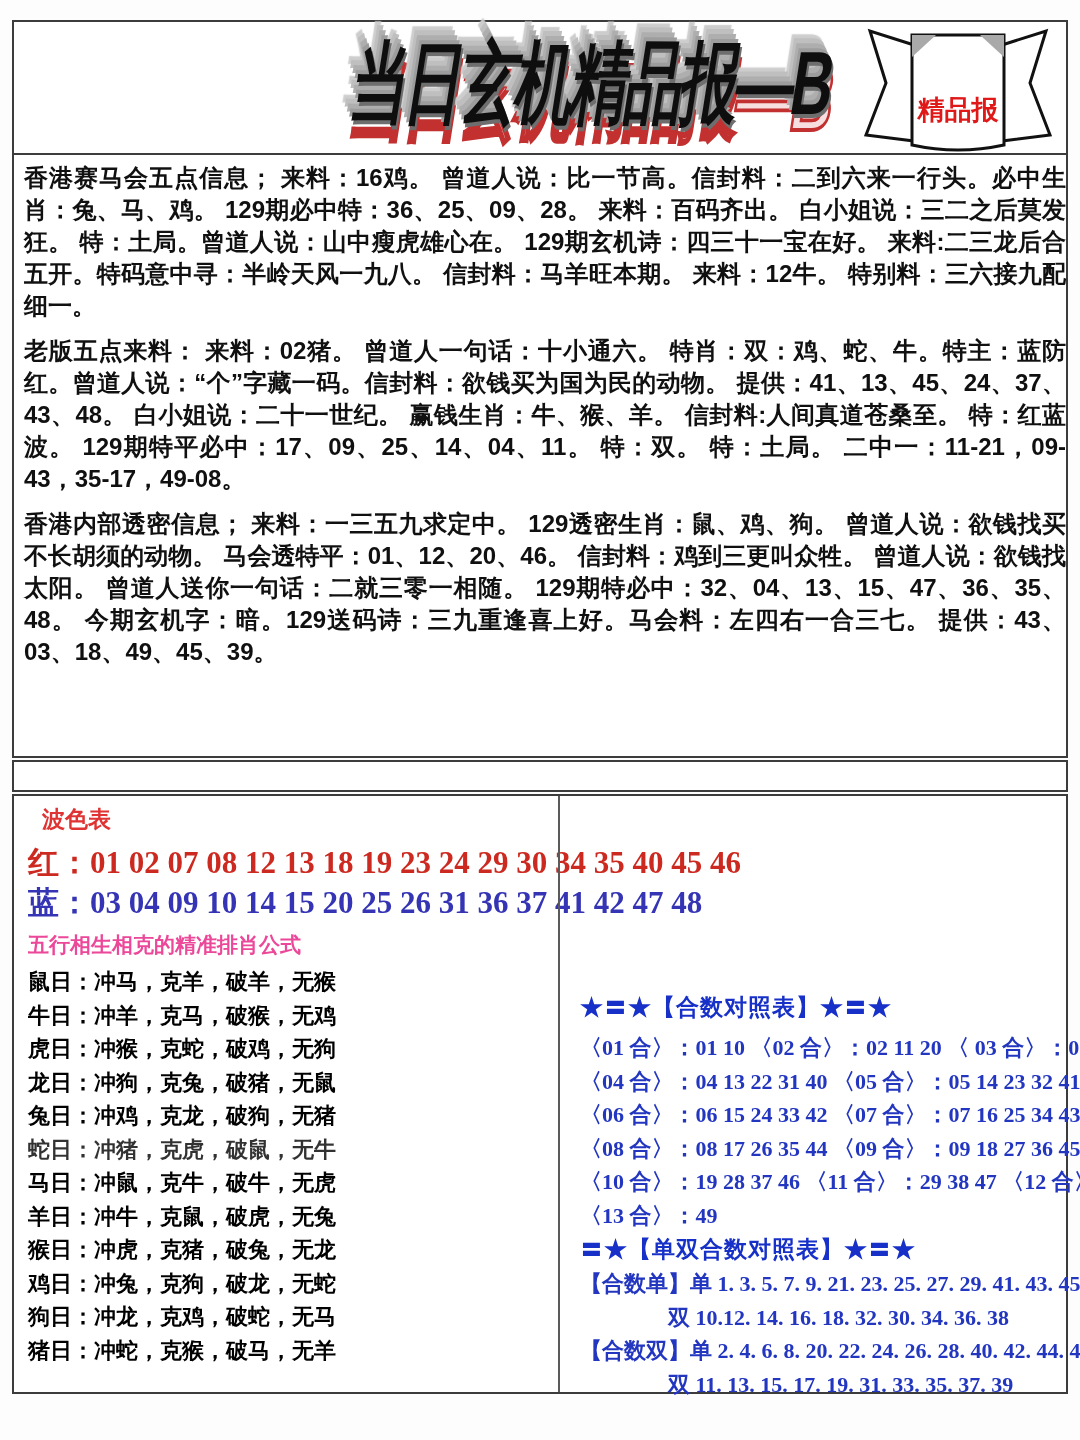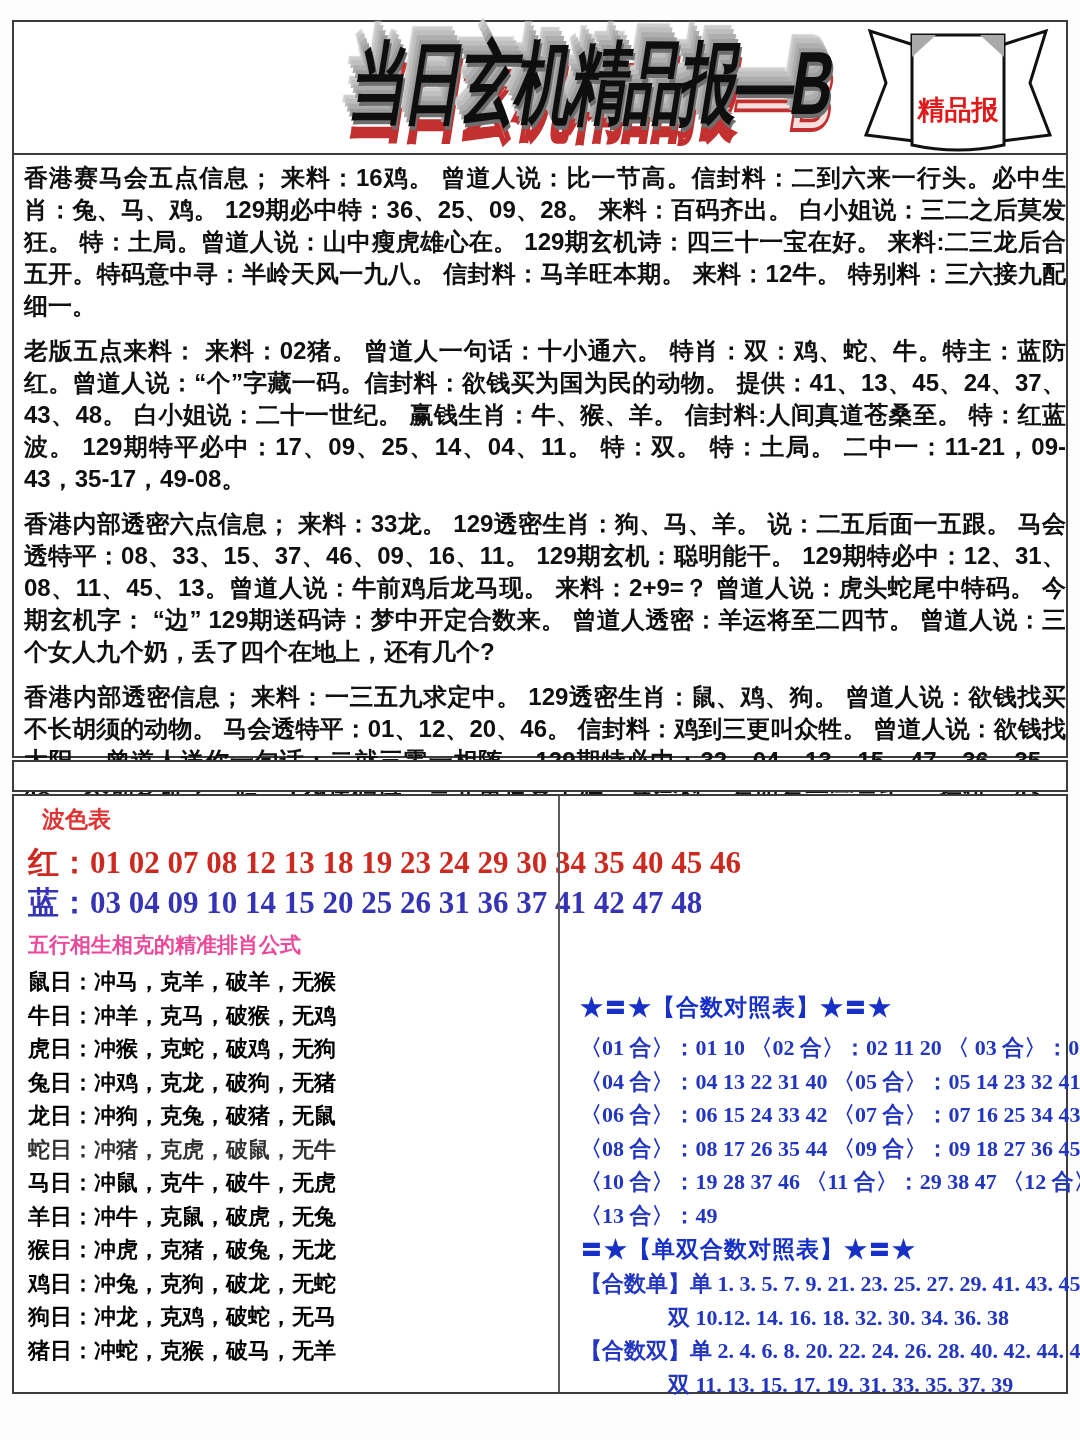--- a/index.html
+++ b/index.html
@@ -128,21 +128,20 @@
 
       <polygon points="50,12 74,12 50,34" fill="#a9a9a9"></polygon>
       <polygon points="142,12 118,12 142,34" fill="#a9a9a9"></polygon>
       <text class="ribbon-text" x="96" y="96" text-anchor="middle">精品报</text>
     </svg>
   </div>
 
   <div class="paragraphs">
     <p class="para">香港赛马会五点信息； 来料：16鸡。 曾道人说：比一节高。信封料：二到六来一行头。必中生肖：兔、马、鸡。 129期必中特：36、25、09、28。 来料：百码齐出。 白小姐说：三二之后莫发狂。 特：土局。曾道人说：山中瘦虎雄心在。 129期玄机诗：四三十一宝在好。 来料:二三龙后合五开。特码意中寻：半岭天风一九八。 信封料：马羊旺本期。 来料：12牛。 特别料：三六接九配细一。</p>
     <p class="para">老版五点来料： 来料：02猪。 曾道人一句话：十小通六。 特肖：双：鸡、蛇、牛。特主：蓝防红。曾道人说：“个”字藏一码。信封料：欲钱买为国为民的动物。 提供：41、13、45、24、37、43、48。 白小姐说：二十一世纪。 赢钱生肖：牛、猴、羊。 信封料:人间真道苍桑至。 特：红蓝波。 129期特平必中：17、09、25、14、04、11。 特：双。 特：土局。 二中一：11-21，09-43，35-17，49-08。</p>
-    <p class="para">香港内部透密六点信息； 来料：33龙。 129透密生肖：狗、马、羊。 说：二五后面一五跟。 马会透特平：08、33、15、37、46、09、16、11。 129期玄机：聪明能干。 129期特必中：12、31、08、11、45、13。曾道人说：牛前鸡后龙马现。 来料：2+9=？ 曾道人说：虎头蛇尾中特码。 今期玄机字： “边” 129期送码诗：梦中开定合数来。 曾道人透密：羊运将至二四节。 曾道人说：三个女人九个奶，丢了四个在地上，还有几个?</p>
     <p class="para">香港内部透密信息； 来料：一三五九求定中。 129透密生肖：鼠、鸡、狗。 曾道人说：欲钱找买不长胡须的动物。 马会透特平：01、12、20、46。 信封料：鸡到三更叫众牲。 曾道人说：欲钱找太阳。 曾道人送你一句话：二就三零一相随。 129期特必中：32、04、13、15、47、36、35、48。 今期玄机字：暗。129送码诗：三九重逢喜上好。马会料：左四右一合三七。 提供：43、03、18、49、45、39。</p>
   </div>
 </div>
 
 <div class="spacer-box"></div>
 
 <div class="bottom-box">
 
   <div class="left-col">
     <div class="wave-title">波色表</div>
@@ -151,22 +150,22 @@
       <span>红：</span><span class="nums">01 02 07 08 12 13 18 19 23 24 29 30 34 35 40 45 46</span>
     </div>
     <div class="wave-row wave-blue">
       <span>蓝：</span><span class="nums">03 04 09 10 14 15 20 25 26 31 36 37 41 42 47 48</span>
     </div>
 
     <div class="formula-title">五行相生相克的精准排肖公式</div>
     <div class="zodiac-row">鼠日：冲马，克羊，破羊，无猴</div>
     <div class="zodiac-row">牛日：冲羊，克马，破猴，无鸡</div>
     <div class="zodiac-row">虎日：冲猴，克蛇，破鸡，无狗</div>
+    <div class="zodiac-row">龙日：冲狗，克兔，破猪，无鼠</div>
     <div class="zodiac-row">兔日：冲鸡，克龙，破狗，无猪</div>
-    <div class="zodiac-row">龙日：冲狗，克兔，破猪，无鼠</div>
     <div class="zodiac-row faded">蛇日：冲猪，克虎，破鼠，无牛</div>
     <div class="zodiac-row">马日：冲鼠，克牛，破牛，无虎</div>
     <div class="zodiac-row">羊日：冲牛，克鼠，破虎，无兔</div>
     <div class="zodiac-row">猴日：冲虎，克猪，破兔，无龙</div>
     <div class="zodiac-row">鸡日：冲兔，克狗，破龙，无蛇</div>
     <div class="zodiac-row">狗日：冲龙，克鸡，破蛇，无马</div>
     <div class="zodiac-row">猪日：冲蛇，克猴，破马，无羊</div>
   </div>
 
   <div class="right-col">

